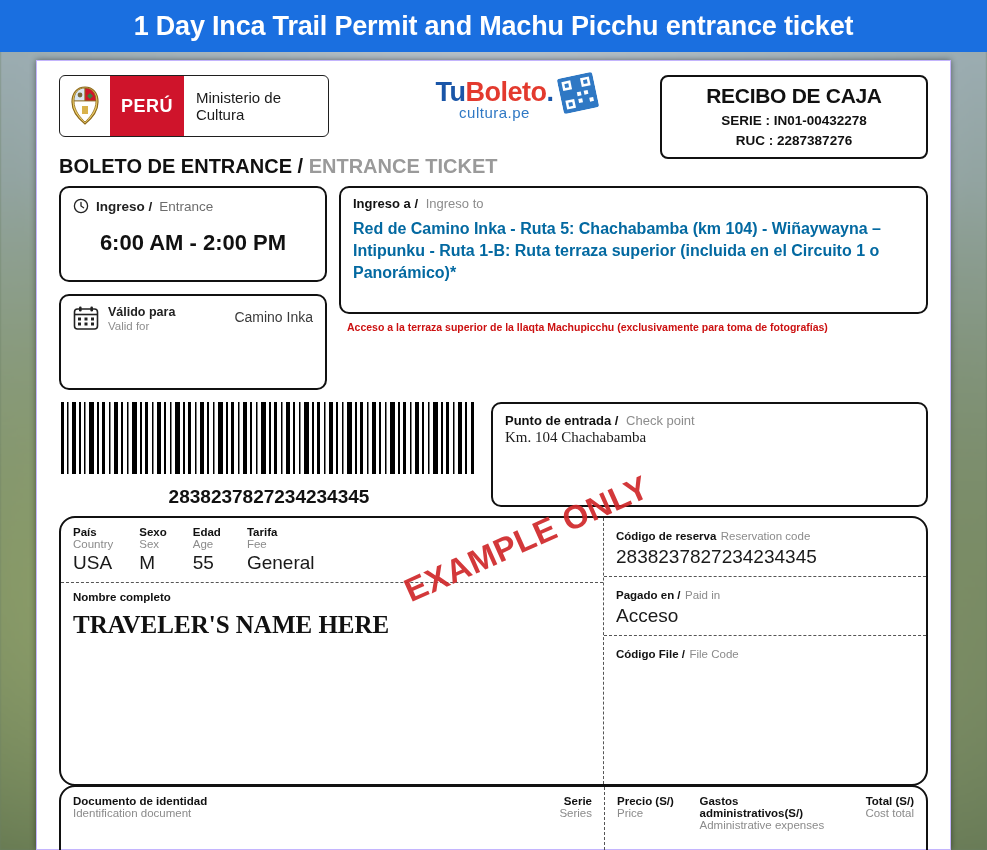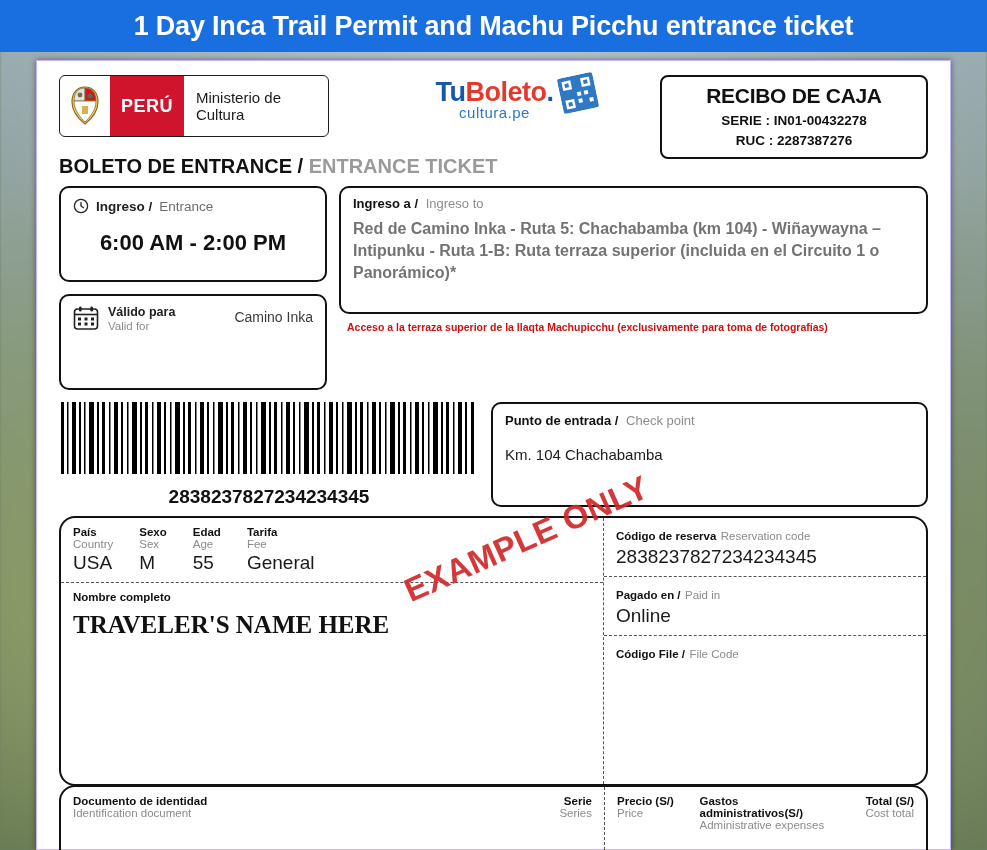--- a/index.html
+++ b/index.html
@@ -98,34 +98,34 @@
   .valido-box { height:96px; margin-top:12px; padding:9px 12px; }
   .valido-top { display:flex; align-items:flex-start; gap:9px; }
   .valido-text .l1 { font-size:12.5px; font-weight:bold; color:#222; }
   .valido-text .l2 { font-size:11.5px; color:#8d8d8d; margin-top:1px;}
   .camino { margin-left:auto; font-size:14px; color:#3b3b3b; padding-top:4px; }
   .valido-date { text-align:center; font-size:25px; font-weight:bold; margin-top:10px; color:#111;}
 
   .ingreso-a { min-height:128px; padding:8px 12px 10px 12px; }
   .f-label { font-size:13px; font-weight:bold; color:#111; }
   .f-label .g { color:#8c8c8c; font-weight:normal; margin-left:4px; }
-  .route { font-size:16px; font-weight:bold; color:#737373; line-height:22px; margin-top:7px;}
+  .route { font-size:16px; font-weight:bold; color:#0369a1; line-height:22px; margin-top:7px;}
   .note { font-size:10.5px; color:#cc1111; font-weight:bold; margin:7px 0 0 8px; }
 
   .doc-box { margin-top:6px; padding:8px 12px 10px 12px; min-height:68px; display:flex;}
   .doc-col { width:212px; }
   .doc-val { font-size:15px; color:#1c1c1c; margin-top:9px;}
 
   
   .bar-row { display:flex; gap:12px; margin-top:12px; }
   .barcode-col { width:420px; }
   .barcode { height:72px; width:100%; }
   .barcode-num { text-align:center; font-size:19px; font-weight:bold; margin-top:8px; color:#111;}
   .punto-box { flex:1; padding:9px 12px; height:105px; }
-  .punto-val { font-size:15px; color:#1c1c1c; margin-top:18px;}
+  .punto-val { font-size:15px; color:#1c1c1c; margin-top:1px;font-family:Liberation Serif, serif;}
 
   
   .lower { border:2px solid #111; border-radius:16px; margin-top:8px; height:270px; position:relative; overflow:hidden;}
   .lower-inner { display:flex; height:100%; }
   .lower-left { flex:1; position:relative; }
   .vdiv { width:0; border-left:1px dashed #555; }
   .lower-right { width:322px; position:relative; }
   .hdiv { border-top:1px dashed #555; }
 
   .pad { padding:8px 12px; }
@@ -407,21 +407,21 @@
             <span class="small-sub">Reservation code</span>
           </div>
           <div class="big-val">2838237827234234345</div>
         </div>
         <div class="hdiv"></div>
         <div class="pad">
           <div>
             <span class="small-lbl">Pagado en /</span>
             <span class="small-sub">Paid in</span>
           </div>
-          <div class="big-val">Online</div>
+          <div class="big-val">Acceso</div>
         </div>
         <div class="hdiv"></div>
         <div class="pad">
           <div>
             <span class="small-lbl">Código File /</span>
             <span class="small-sub">File Code</span>
           </div>
           <div class="big-val"></div>
         </div>
       </div>

